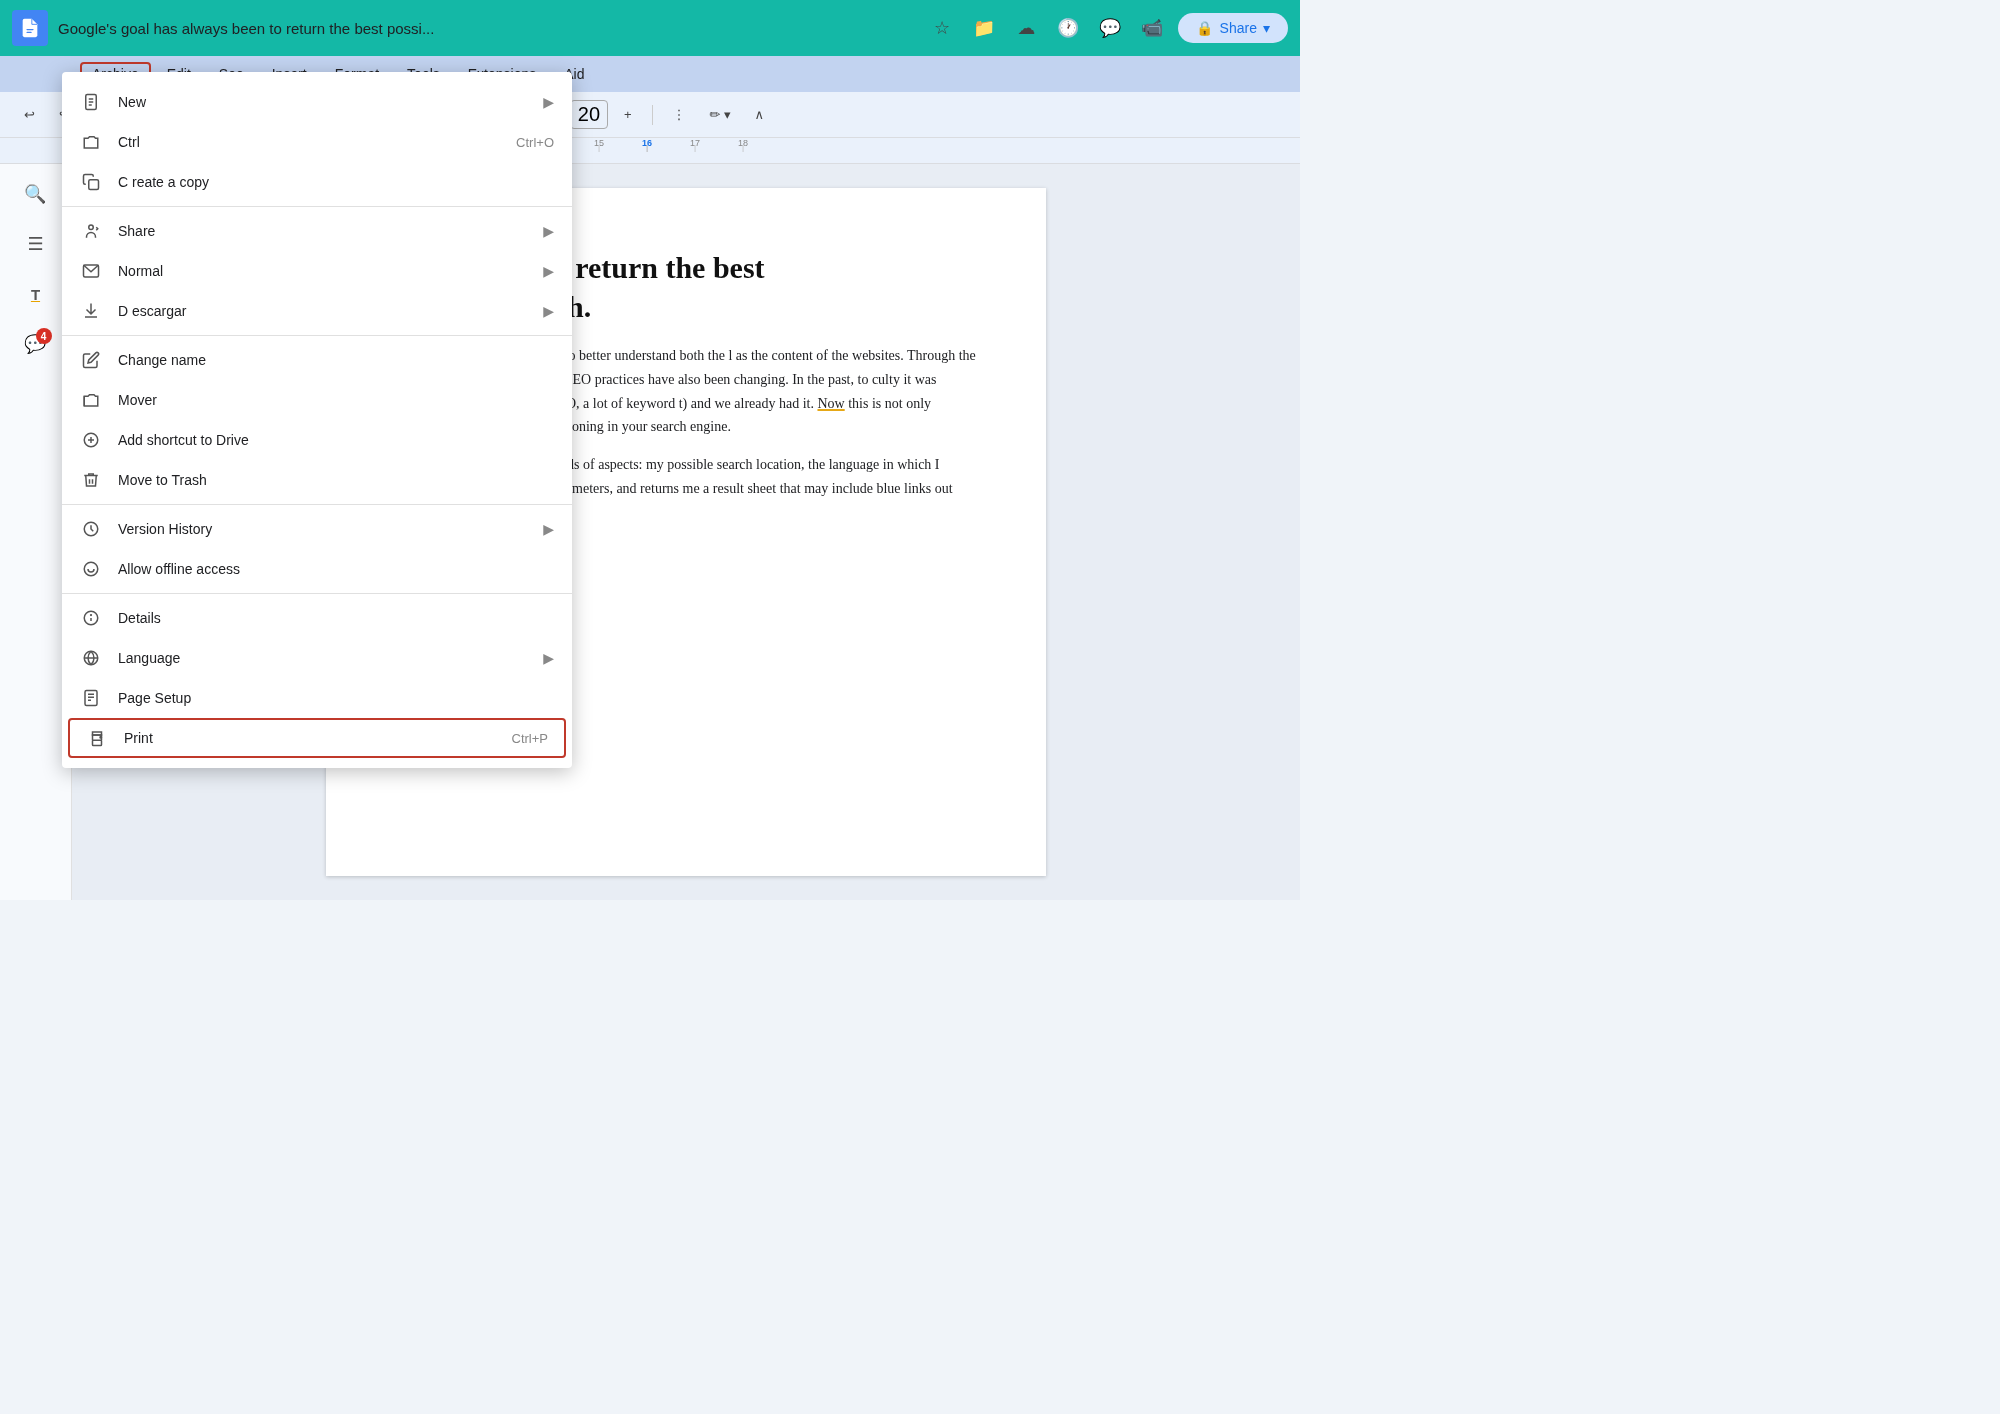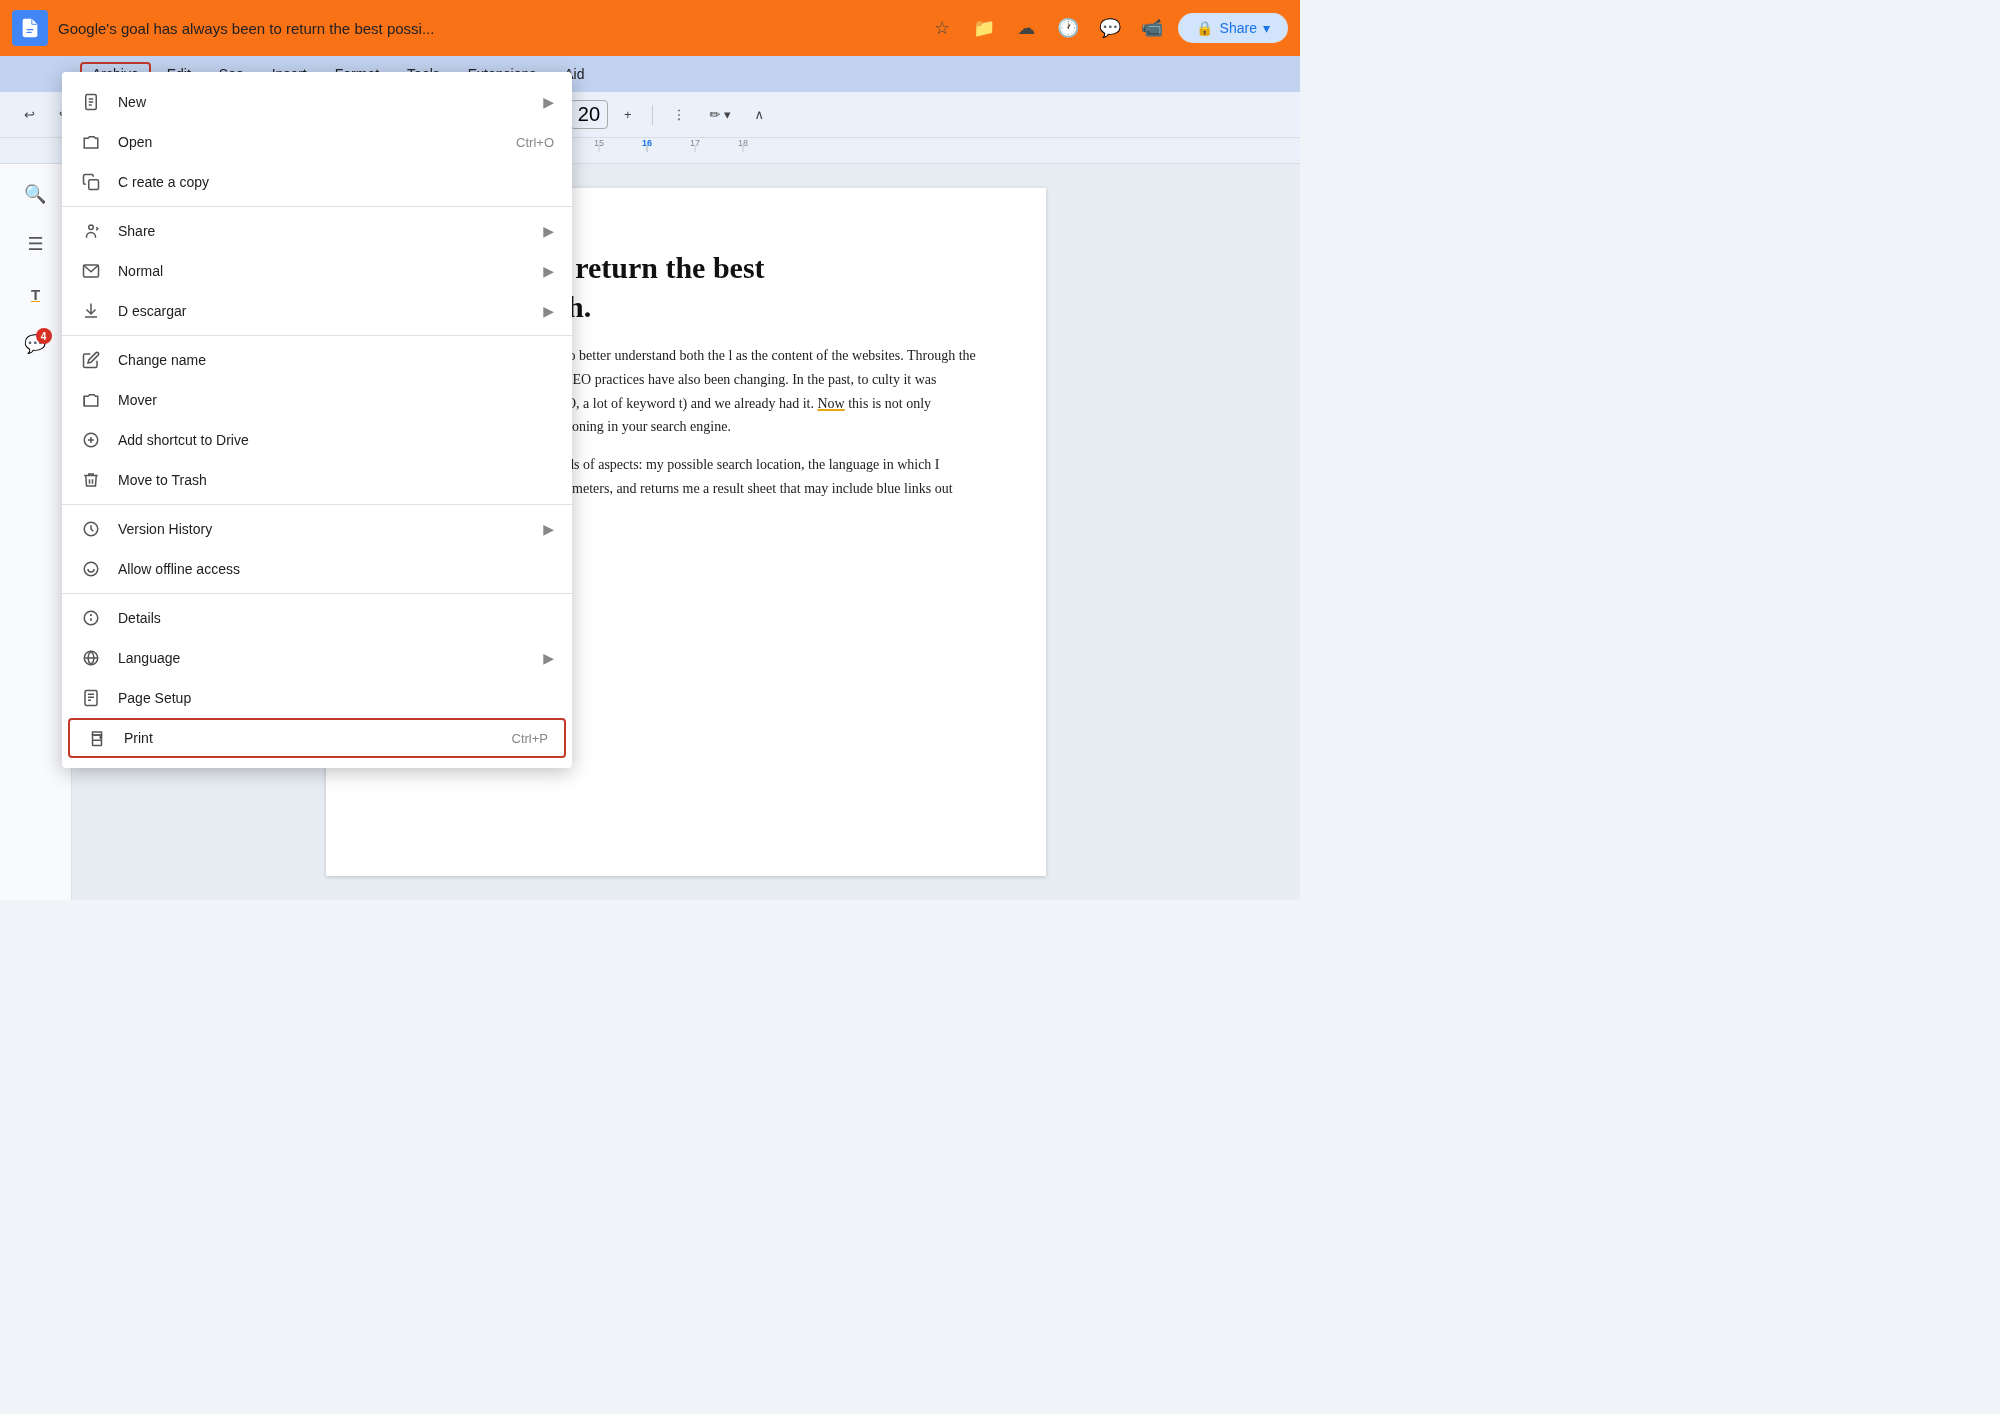--- a/index.html
+++ b/index.html
@@ -9,21 +9,21 @@
       width: 1300px;
       height: 900px;
       overflow: hidden;
       position: relative;
     }
 
     
     .top-bar {
       display: flex;
       align-items: center;
-      background: #f97316;
+      background: #14b8a6;
       padding: 6px 12px;
       height: 56px;
       gap: 10px;
     }
     .docs-icon {
       width: 36px;
       height: 36px;
       background: #4285f4;
       border-radius: 4px;
       display: flex;
@@ -428,21 +428,21 @@
       </span>
       <span class="di-label">New</span>
       <span class="di-arrow">▶</span>
     </div>
     <div class="dropdown-item">
       <span class="di-icon">
         <svg width="18" height="18" viewBox="0 0 24 24" fill="none" stroke="#555" stroke-width="2">
           <path d="M3 7h5l2-2h6l2 2h3v13H3z"></path>
         </svg>
       </span>
-      <span class="di-label">Open</span>
+      <span class="di-label">Ctrl</span>
       <span class="di-shortcut">Ctrl+O</span>
     </div>
     <div class="dropdown-item">
       <span class="di-icon">
         <svg width="18" height="18" viewBox="0 0 24 24" fill="none" stroke="#555" stroke-width="2">
           <rect x="9" y="9" width="13" height="13" rx="2"></rect>
           <path d="M5 15H4a2 2 0 01-2-2V4a2 2 0 012-2h9a2 2 0 012 2v1"></path>
         </svg>
       </span>
       <span class="di-label">C reate a copy</span>

